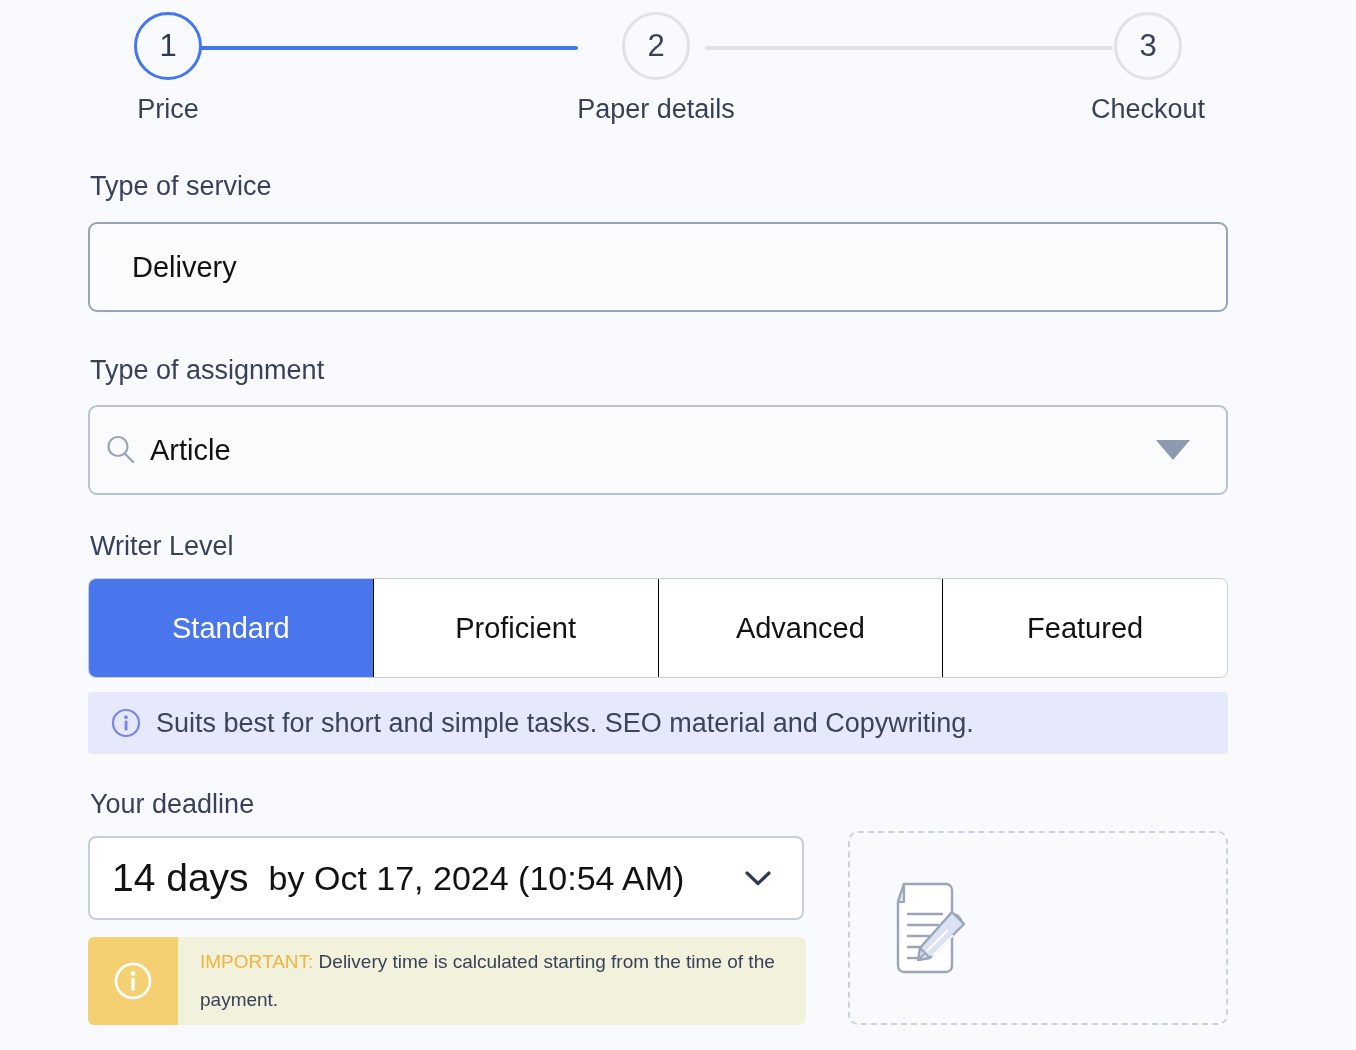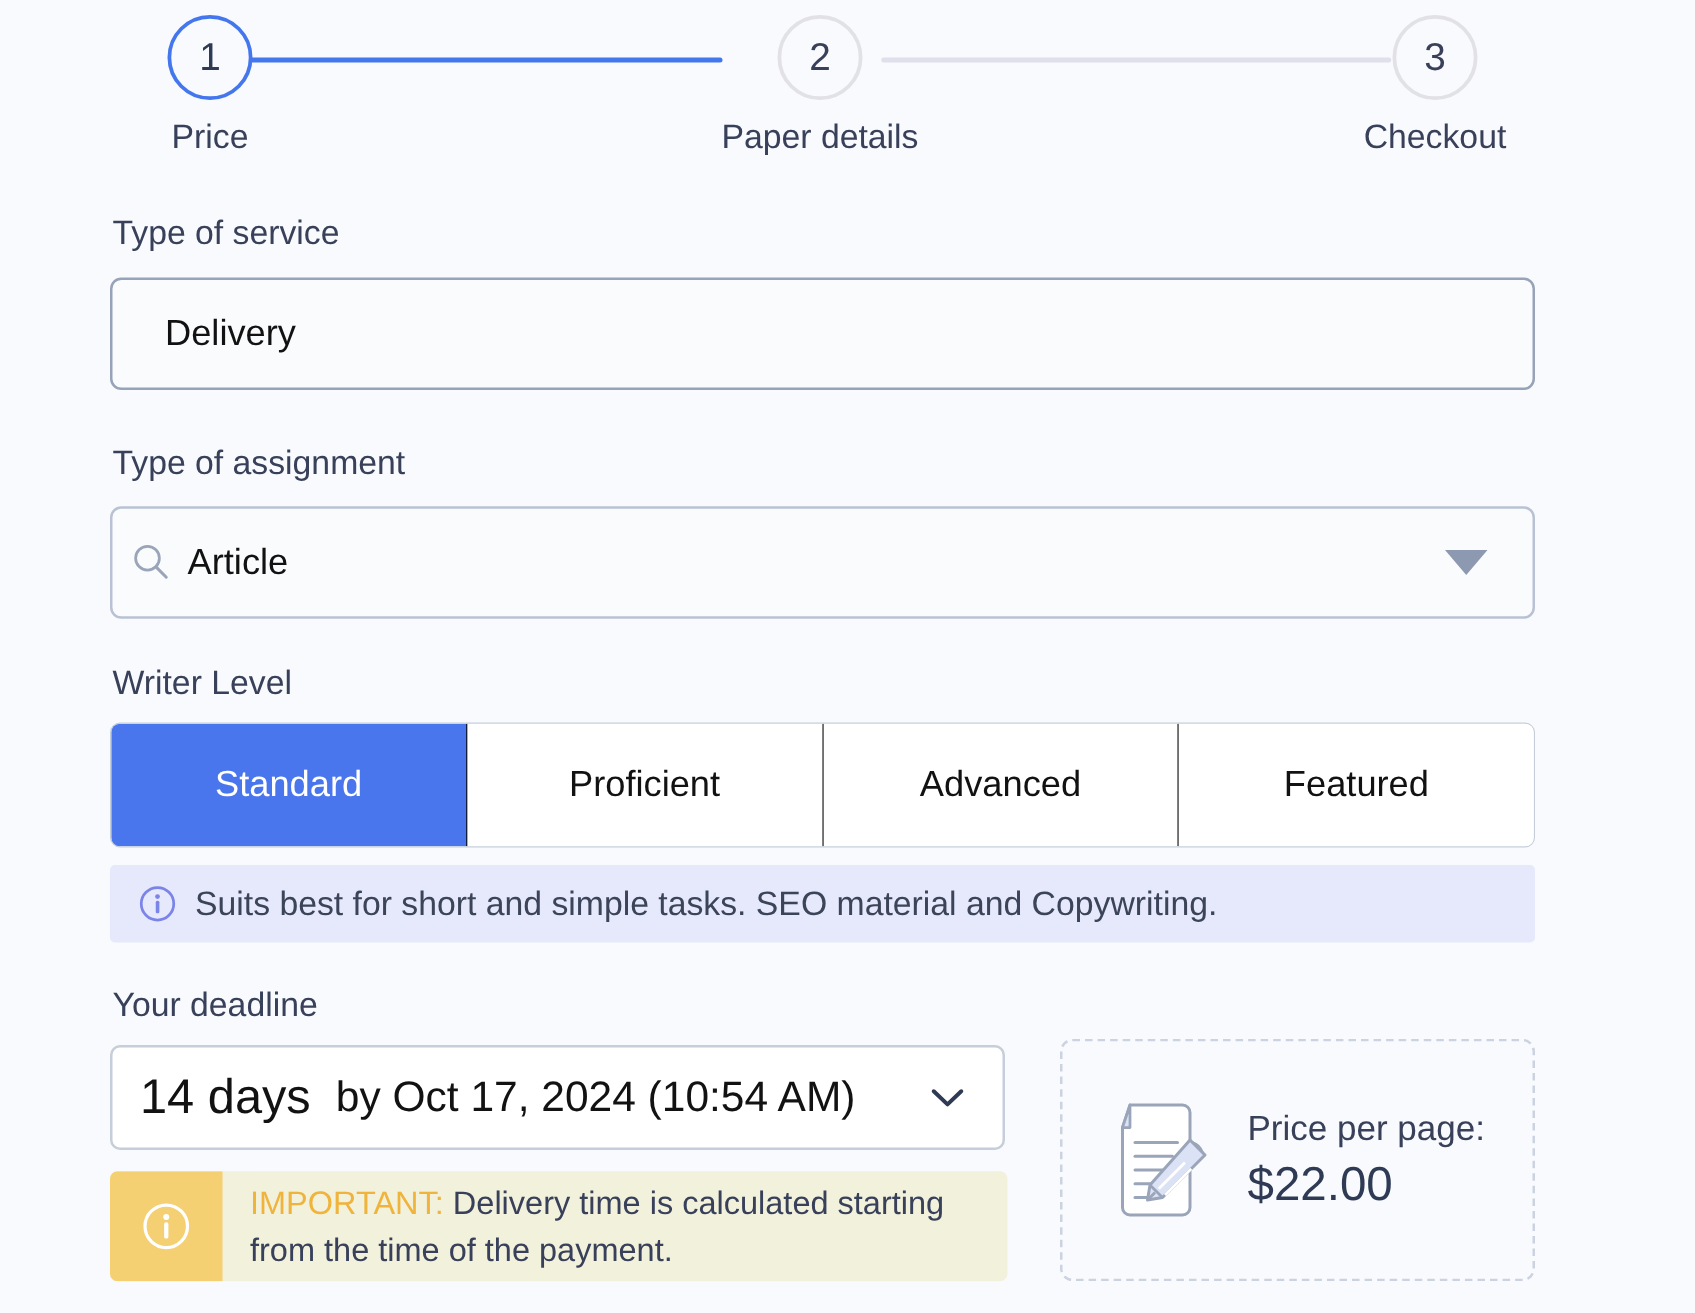--- a/index.html
+++ b/index.html
@@ -220,21 +220,21 @@
     width: 90px;
     background: #f5d073;
     display: flex;
     align-items: center;
     justify-content: center;
     flex: 0 0 auto;
   }
   .banner-important-body {
     flex: 1 1 auto;
     padding: 6px 16px 0 22px;
-    font-size: 26px;
+    font-size: 19px;
     line-height: 38px;
     color: #39415a;
   }
   .important-word { color: #f0b43c; }
 
   
   .price-card {
     position: absolute;
     left: 848px;
     top: 831px;
@@ -347,17 +347,13 @@
       <g>
         <path d="M68 32 L80 44 L46 78 L34 80 L36 68 Z" fill="#dbe2f5" stroke="#9aa5ba" stroke-width="2.4" stroke-linejoin="round"></path>
         <path d="M36 68 L46 78" stroke="#9aa5ba" stroke-width="2.2"></path>
         <path d="M34 80 L40 74" stroke="#9aa5ba" stroke-width="2.2"></path>
         <path d="M43 71 L64 50" stroke="#ffffff" stroke-width="2.2"></path>
         <path d="M48 76 L69 55" stroke="#ffffff" stroke-width="2.2"></path>
         <path d="M70 34 Q76 36 78 42" fill="none" stroke="#9aa5ba" stroke-width="2"></path>
       </g>
     </svg>
   </span>
-  <span class="price-text">
-    <span class="price-title">Price per page:</span>
-    <span class="price-value">$22.00</span>
-  </span>
 </div>
 
 </body></html>

